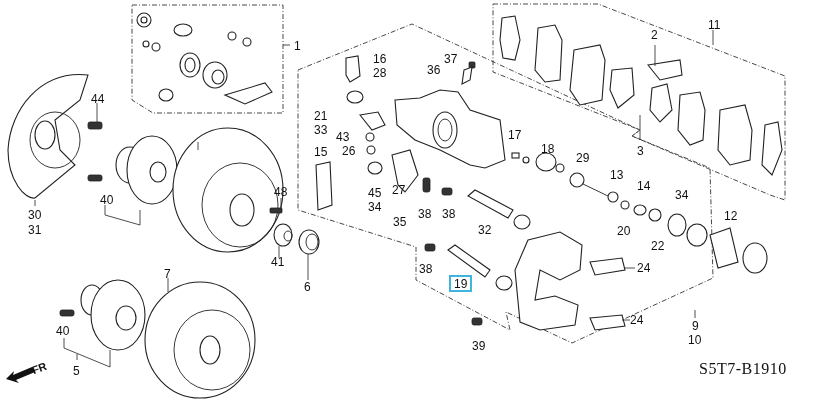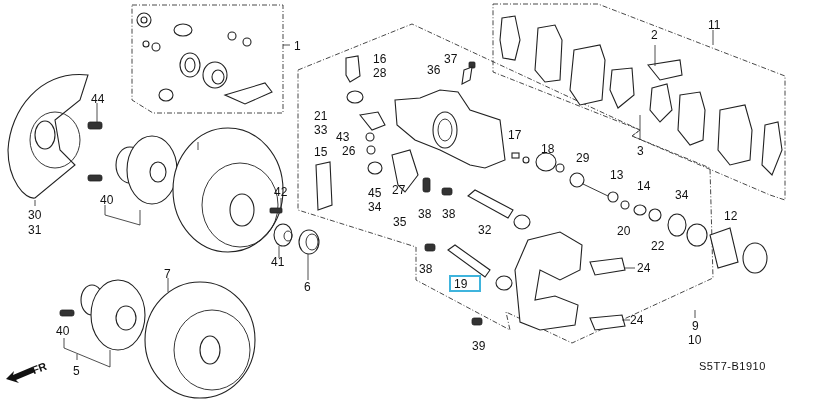--- a/index.html
+++ b/index.html
@@ -1,20 +1,20 @@
 <!DOCTYPE html>
 <html><head>
 <meta charset="utf-8">
 <style>
   html, body { margin:0; padding:0; background:#ffffff; }
   body { width:831px; height:414px; overflow:hidden; position:relative; font-family:"Liberation Sans", sans-serif; }
   #diagram { position:absolute; left:0; top:0; width:831px; height:414px; }
   .lbl { position:absolute; font-family:"Liberation Sans", sans-serif; font-size:12px; color:#111; line-height:12px; white-space:nowrap; cursor:pointer; }
-  .lbl.hl { border:2px solid #3fb4dd; padding:1px 12px 0 3px; }
-  .code { position:absolute; left:699px; top:360px; font-family:Liberation Sans, sans-serif; font-size:11px; color:#111; letter-spacing:0.5px; }
+  .lbl.hl { border:2px solid #3fb4dd; padding:1px 3px 0 3px; }
+  .code { position:absolute; left:699px; top:360px; font-family:Liberation Serif, serif; font-size:16px; color:#111; letter-spacing:0.5px; }
   .fr { position:absolute; left:4px; top:357px; }
   .fr-text { position:absolute; left:32px; top:362px; font-family:"Liberation Sans", sans-serif; font-weight:bold; font-size:11px; color:#111; transform:rotate(-20deg); }
   svg .part { fill:#fff; stroke:#222; stroke-width:1.1; }
   svg .thin { fill:none; stroke:#222; stroke-width:0.9; }
   svg .dash { fill:none; stroke:#333; stroke-width:0.9; stroke-dasharray:5 2 1 2; }
   svg .lead { fill:none; stroke:#222; stroke-width:0.8; }
   svg .dark { fill:#333; stroke:#222; stroke-width:0.8; }
 </style>
 </head>
 <body>
@@ -203,21 +203,21 @@
 <span class="lbl" style="left:393px;top:216px">35</span>
 <span class="lbl" style="left:427px;top:64px">36</span>
 <span class="lbl" style="left:444px;top:53px">37</span>
 <span class="lbl" style="left:418px;top:208px">38</span>
 <span class="lbl" style="left:442px;top:208px">38</span>
 <span class="lbl" style="left:419px;top:263px">38</span>
 <span class="lbl" style="left:472px;top:340px">39</span>
 <span class="lbl" style="left:100px;top:194px">40</span>
 <span class="lbl" style="left:56px;top:325px">40</span>
 <span class="lbl" style="left:271px;top:256px">41</span>
-<span class="lbl" style="left:274px;top:186px">42</span>
+<span class="lbl" style="left:274px;top:186px">48</span>
 <span class="lbl" style="left:336px;top:131px">43</span>
 <span class="lbl" style="left:91px;top:93px">44</span>
 
 <span class="code">S5T7-B1910</span>
 
 <svg class="fr" width="34" height="30">
   <path d="M2 22 L10 14 L9 18 L28 10 L31 15 L12 23 L15 26 Z" fill="#111"></path>
 </svg>
 <span class="fr-text">FR</span>
 

